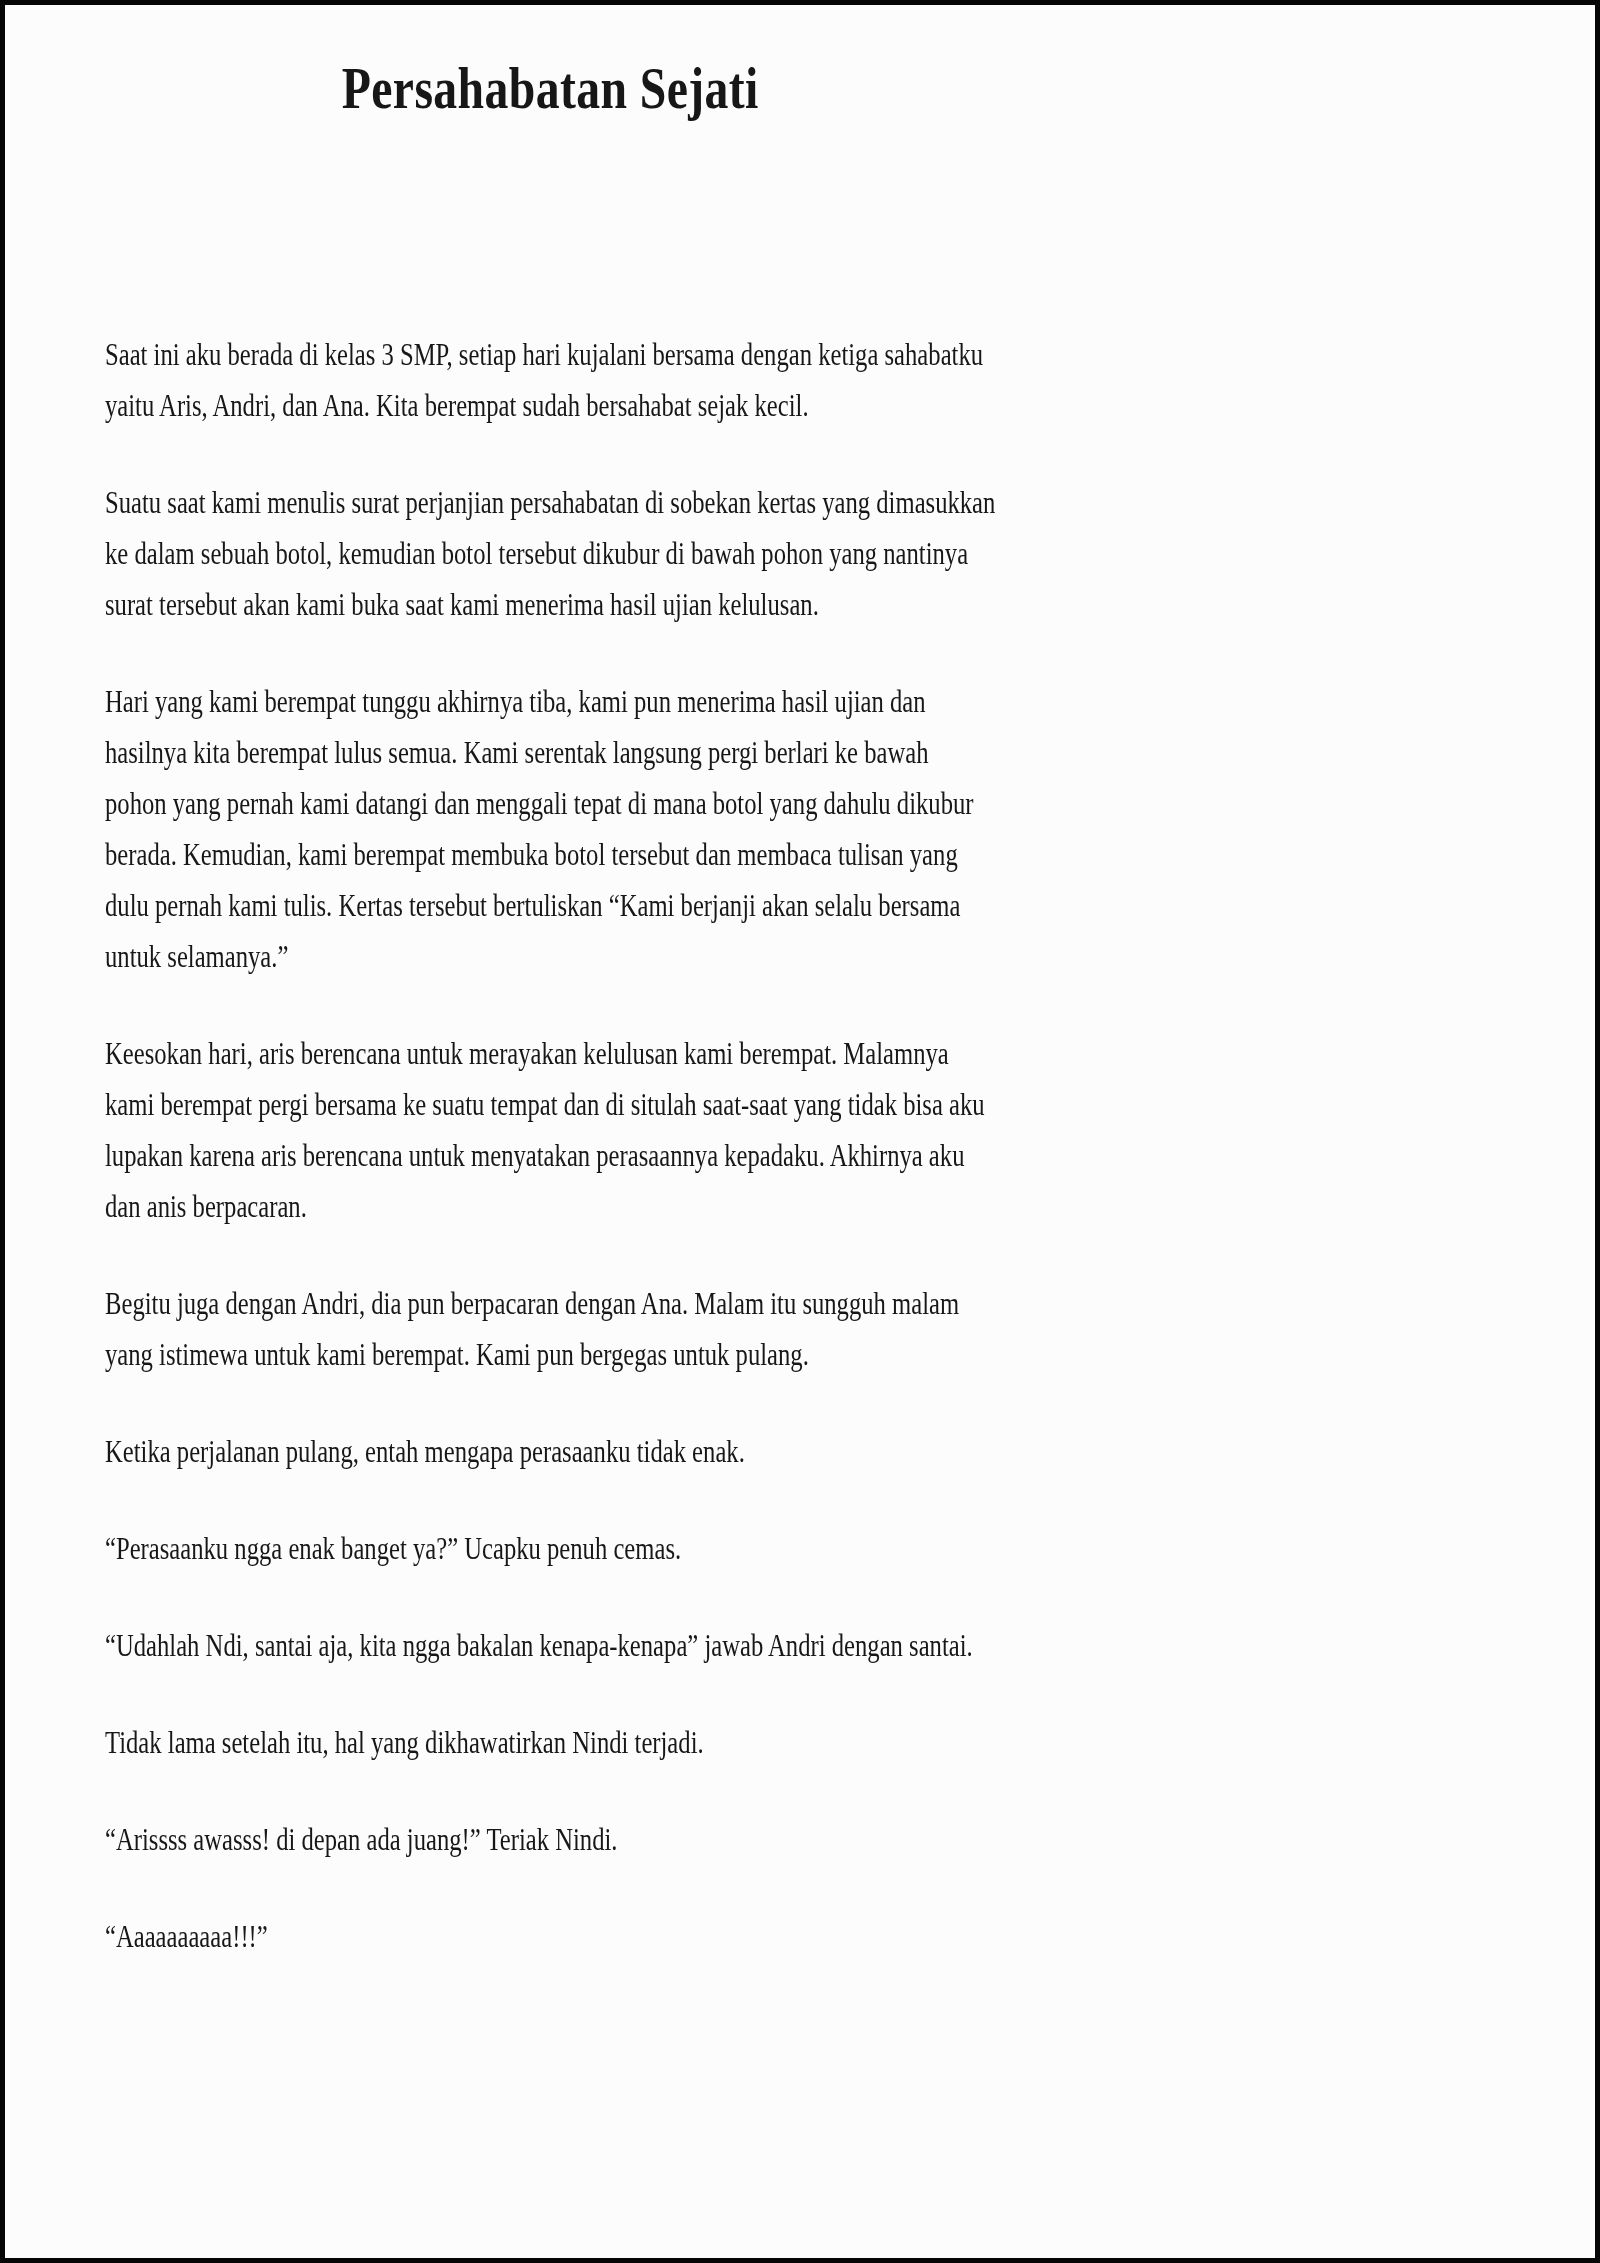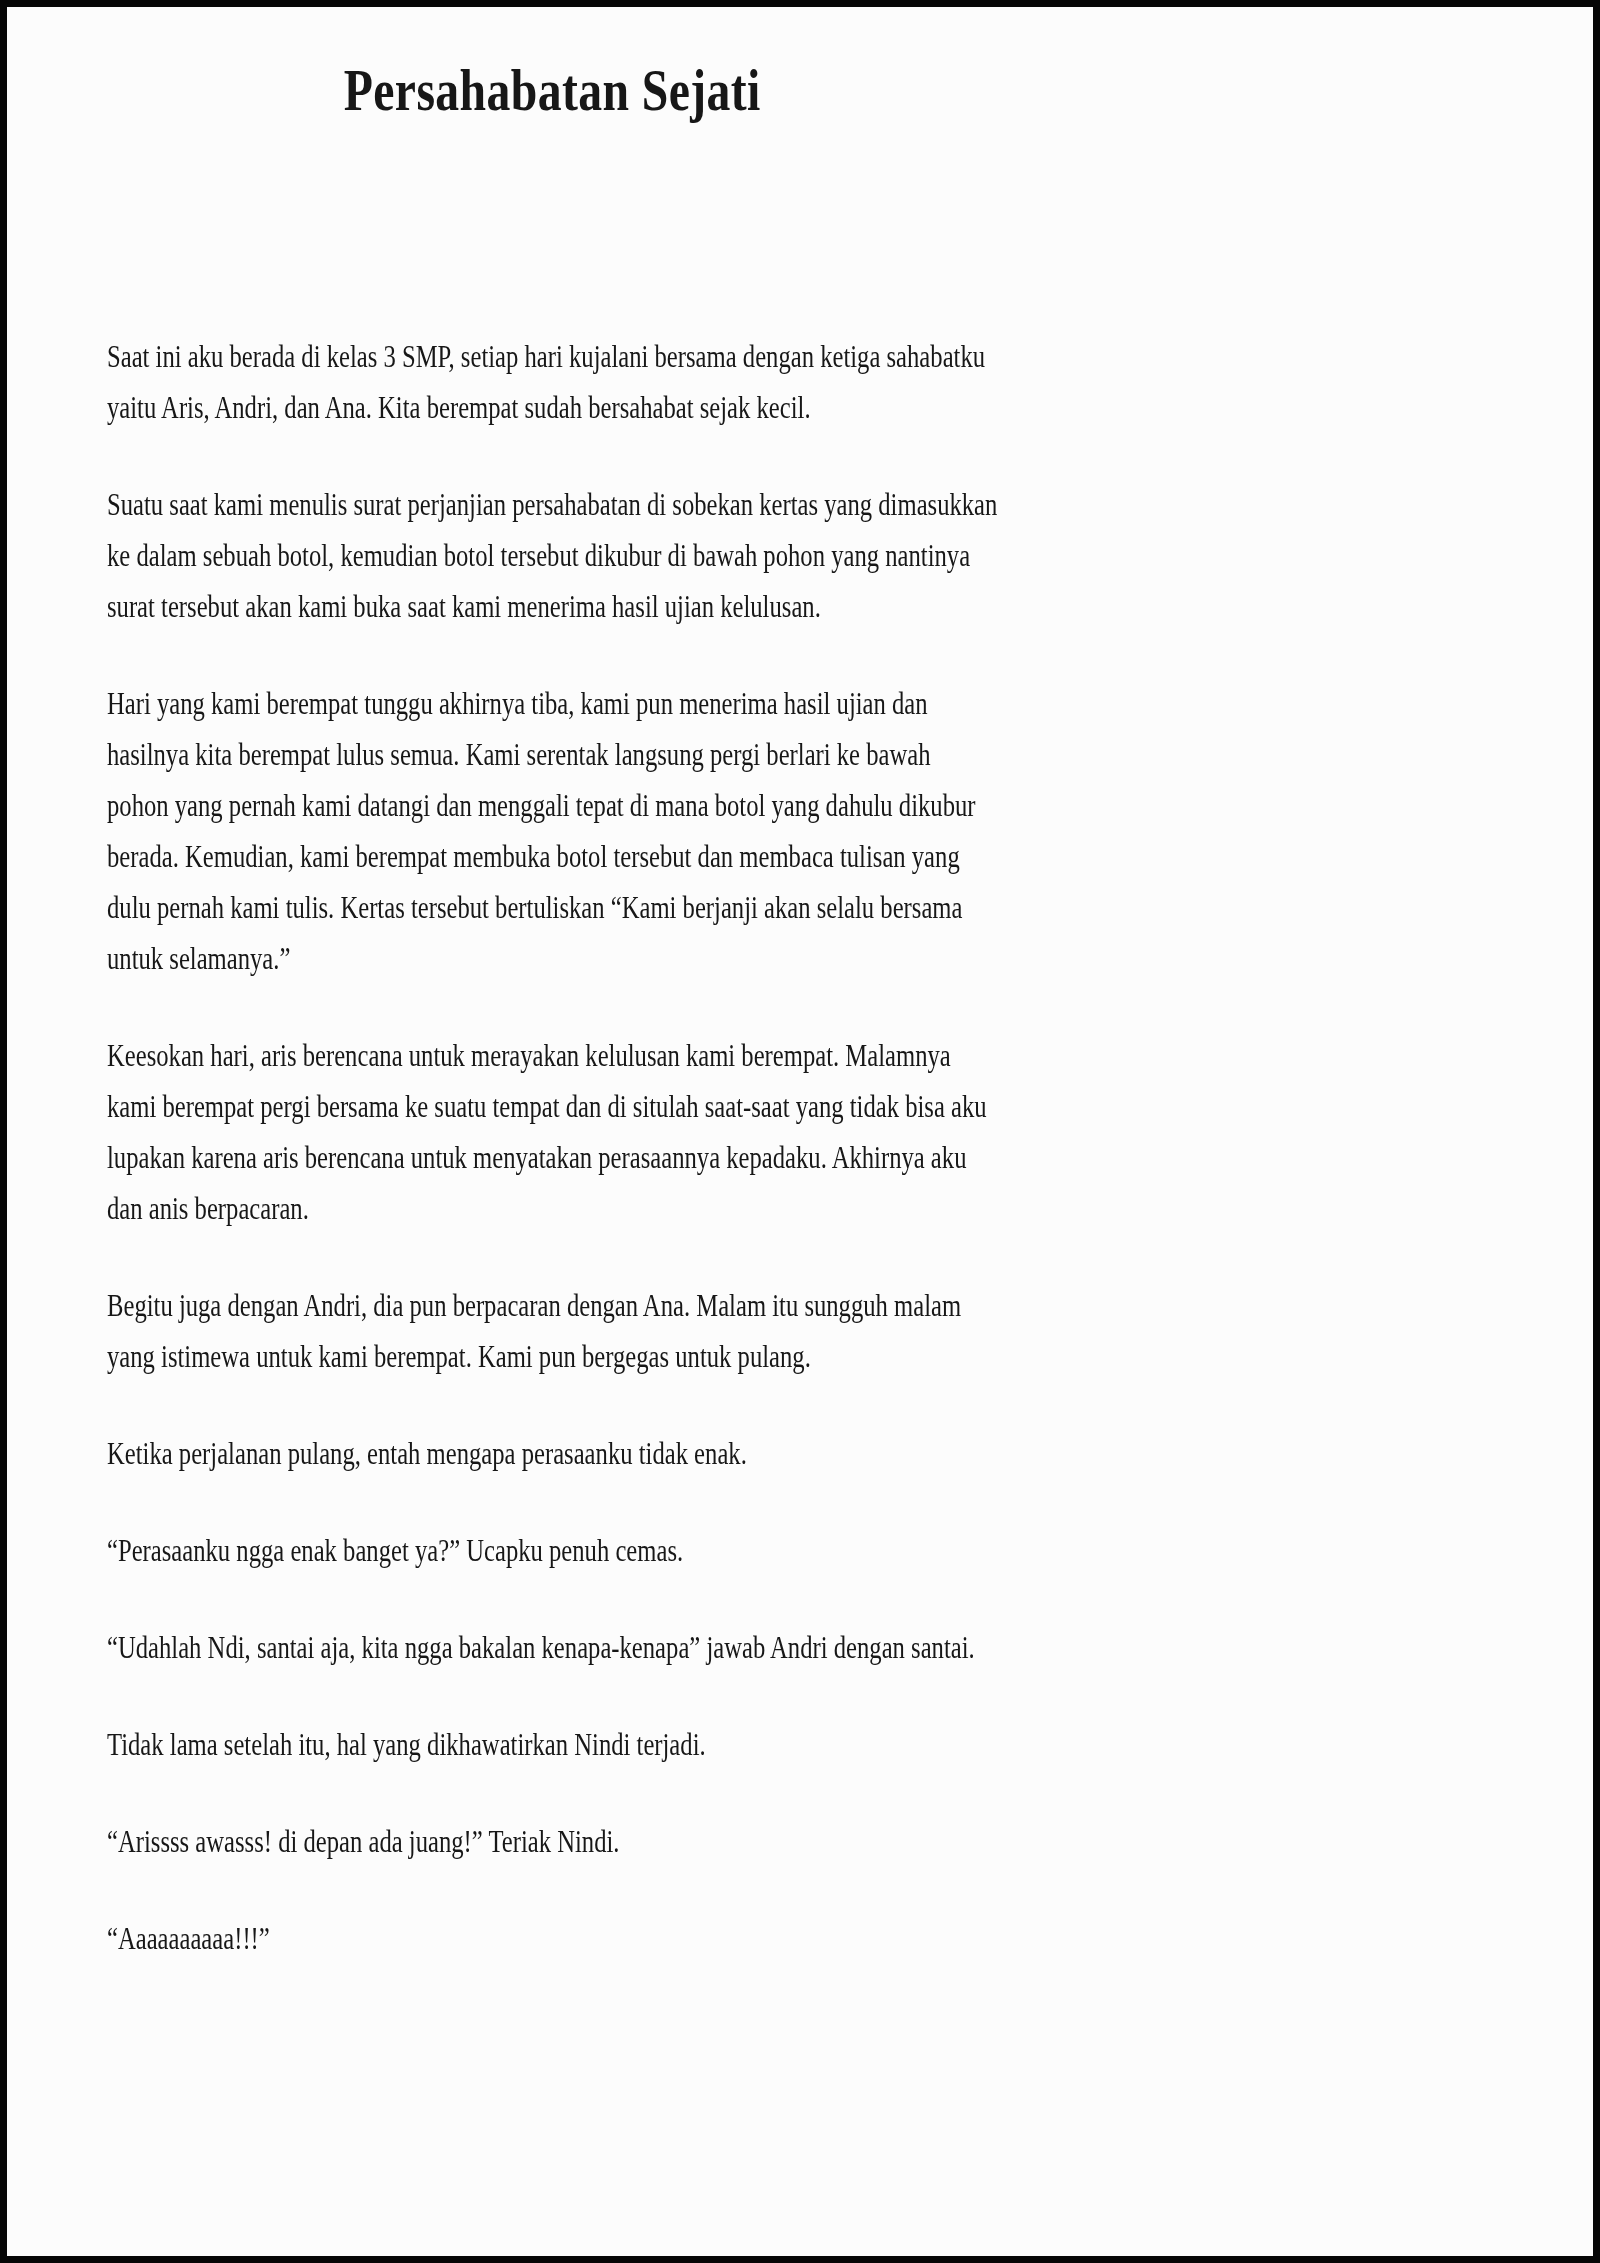--- a/index.html
+++ b/index.html
@@ -6,21 +6,21 @@
     margin: 0;
     padding: 0;
     background: #000000;
   }
   .page {
     position: relative;
     width: 1600px;
     height: 2263px;
     box-sizing: border-box;
     background: #fcfcfc;
-    border: 7px solid #4c1d95;
+    border: 5px solid #4c1d95;
     overflow: hidden;
   }
   .content {
     position: absolute;
     left: 100px;
     top: 50px;
     width: 1120px;
     transform: scaleX(0.795);
     transform-origin: top left;
     color: #171717;

